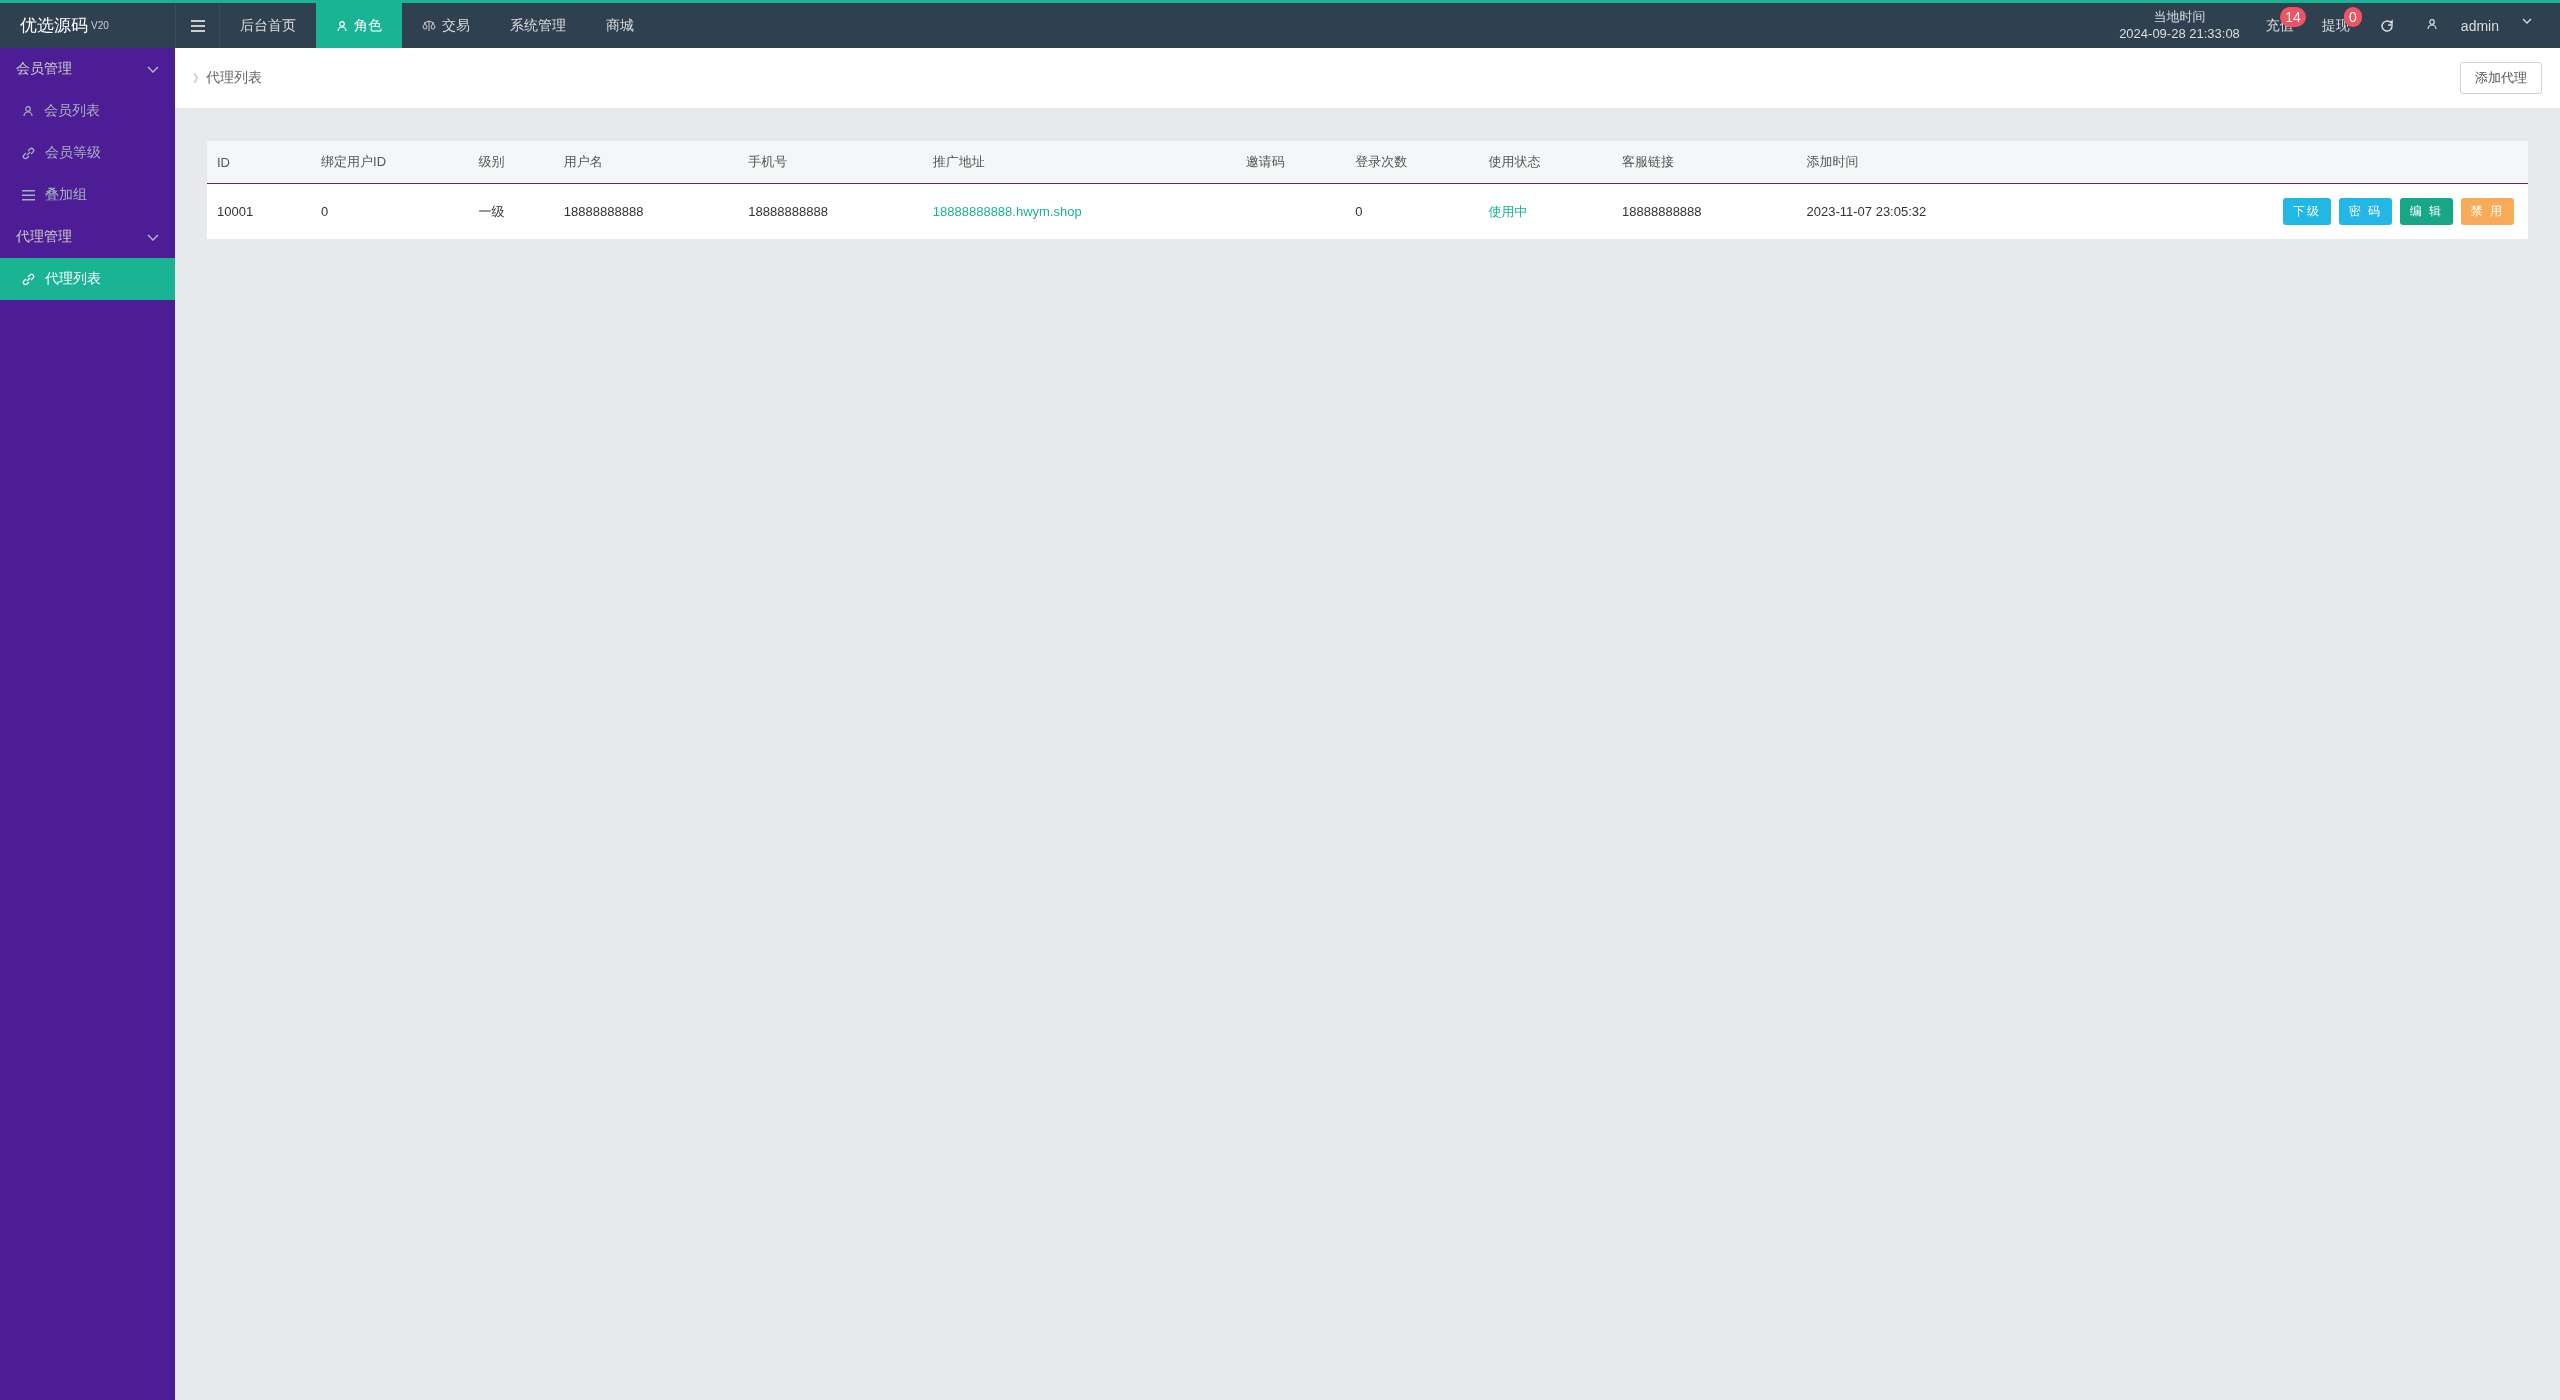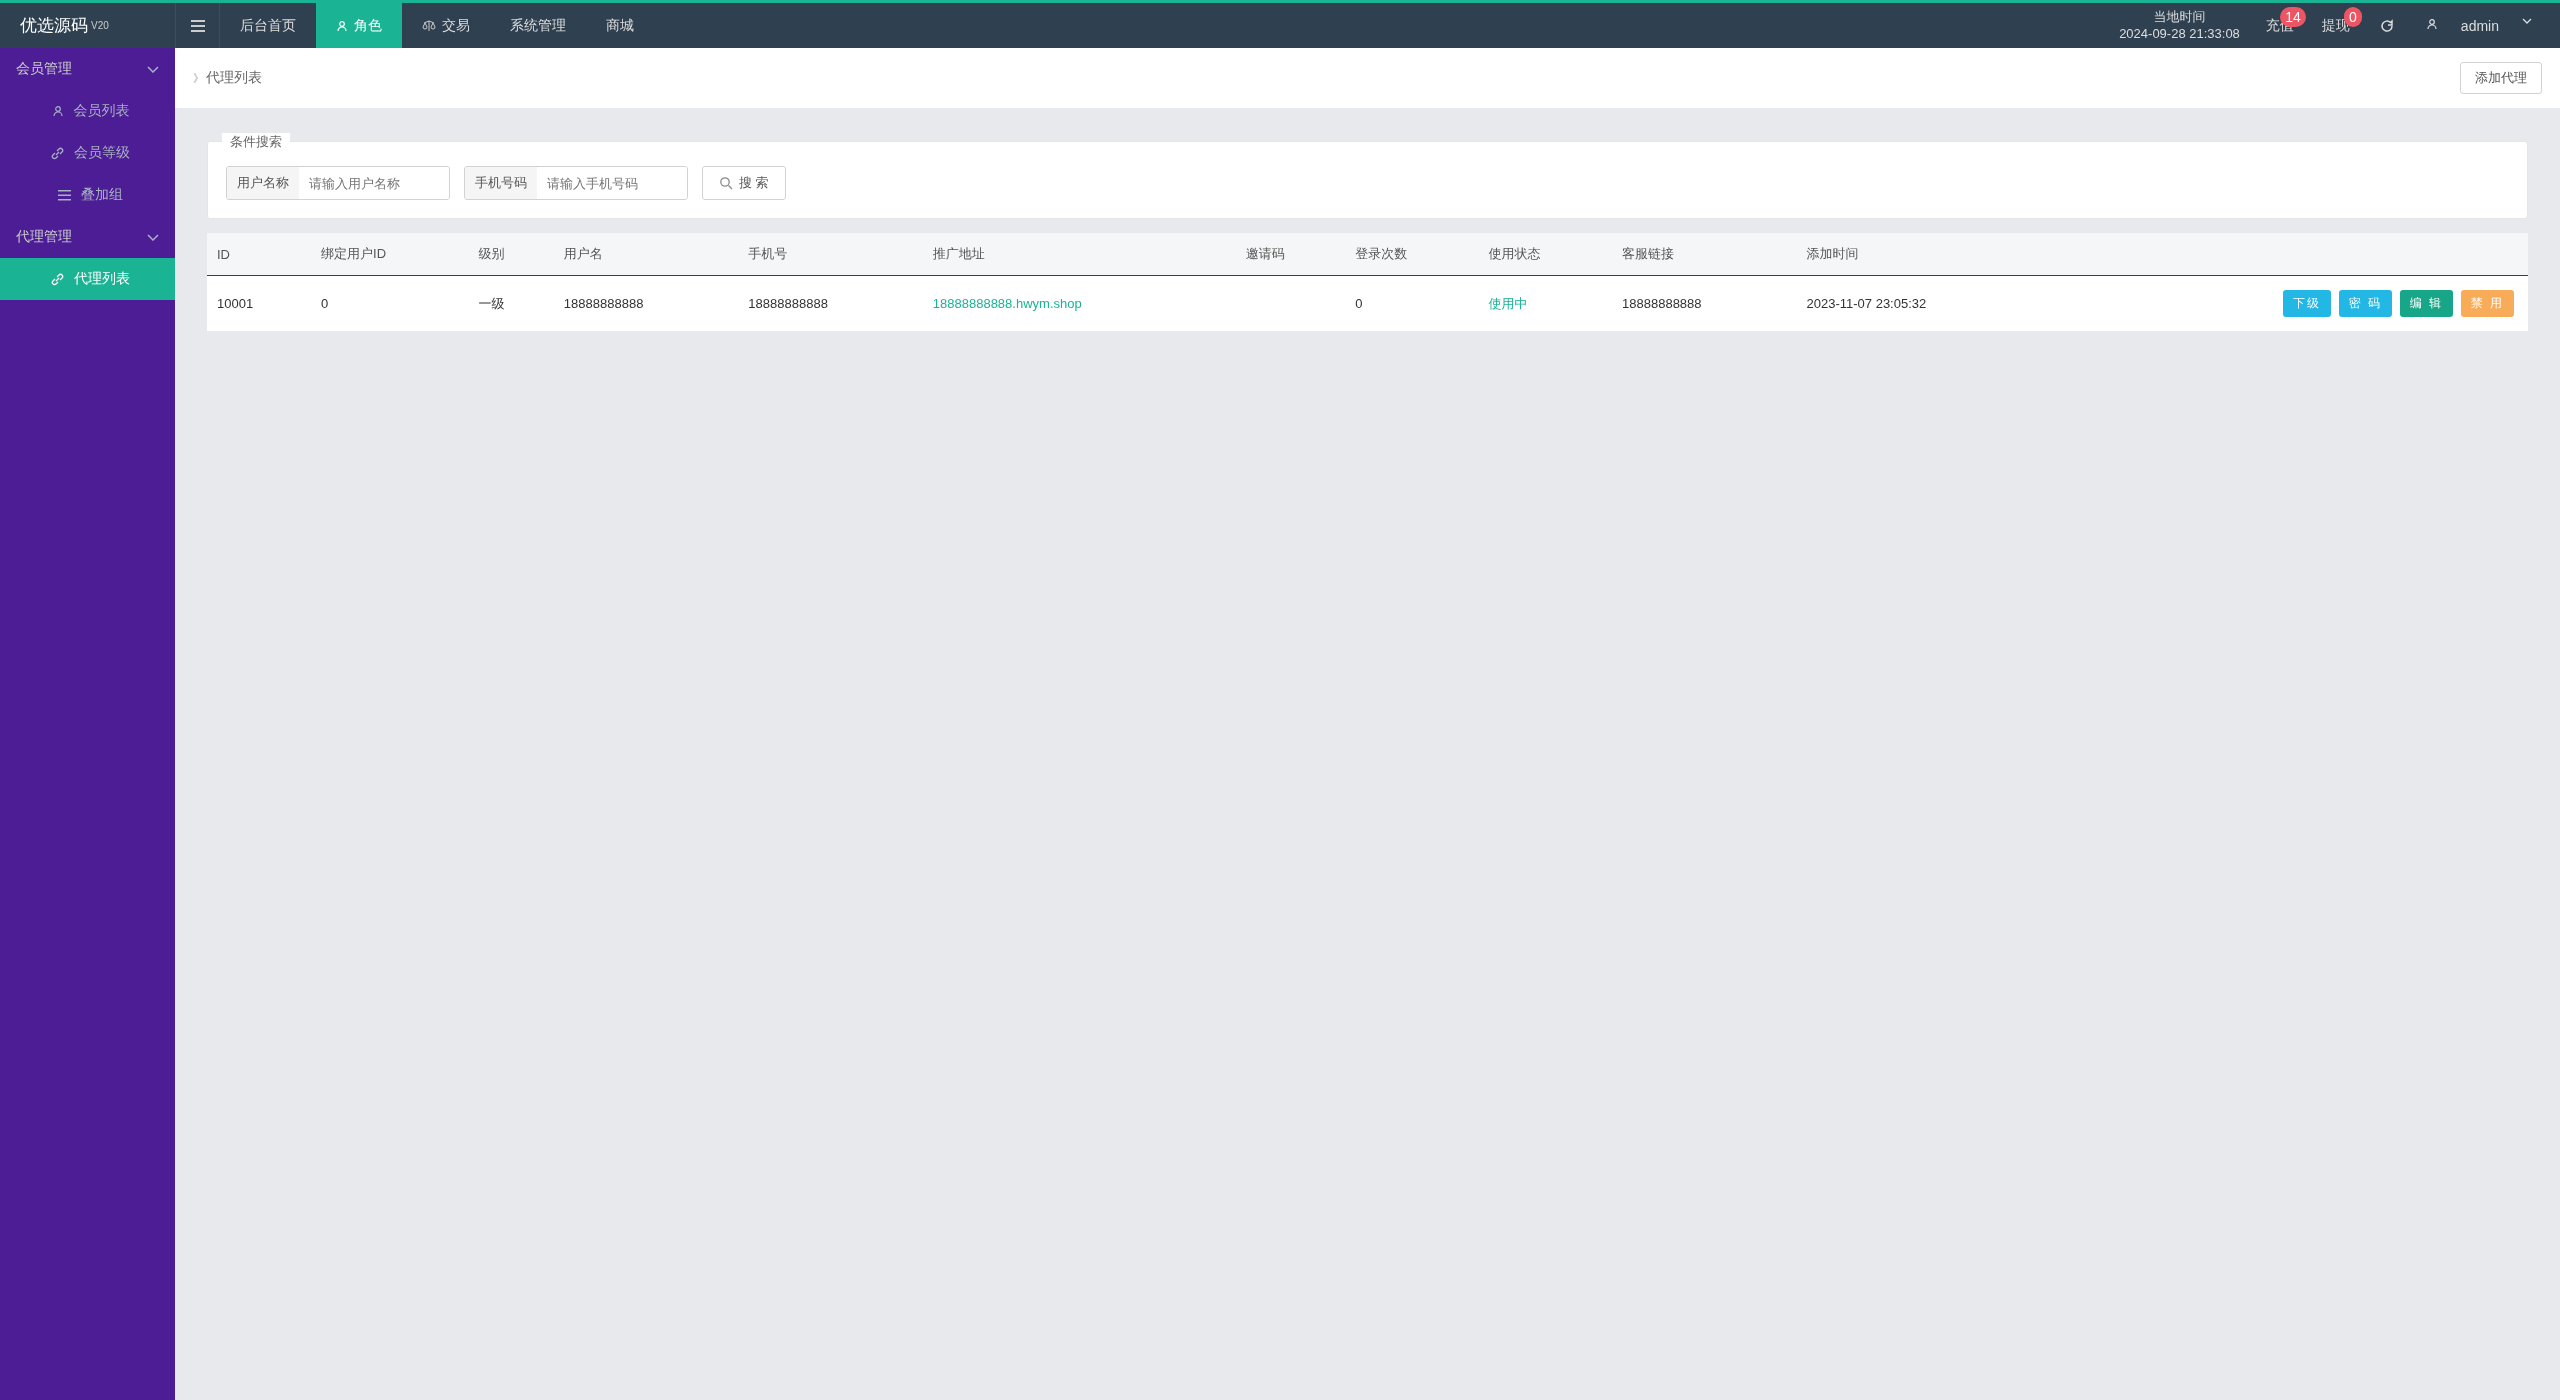--- a/index.html
+++ b/index.html
@@ -112,21 +112,20 @@
       cursor: pointer;
       color: #ccc;
     }
     .side-item {
       padding: 12px 16px 12px 22px;
       display: flex;
       align-items: center;
       gap: 10px;
       cursor: pointer;
       color: #a7b1c2;
-      justify-content: center;
     }
     .side-item.active {
       background: #1ab394;
       color: #fff;
     }
     
     
     .main { flex: 1; overflow-y: auto; padding: 0; }
     
     .page-header {
@@ -392,42 +391,20 @@
     </div>
   </div>
 
   <div class="main">
     <div class="page-header">
       <span class="page-title">代理列表</span>
       <button class="btn-default">添加代理</button>
     </div>
 
     <div class="content-panel">
-      <div class="search-box">
-        <span class="search-legend">条件搜索</span>
-        <div class="search-row">
-          <div class="input-group">
-            <span class="input-addon">用户名称</span>
-            <input type="text" placeholder="请输入用户名称" style="">
-          </div>
-          <div class="input-group">
-            <span class="input-addon">手机号码</span>
-            <input type="text" placeholder="请输入手机号码" style="">
-          </div>
-          <button class="btn-search">
-            <span class="ico">
-              <svg width="14" height="14" viewBox="0 0 14 14">
-                  <circle cx="6" cy="6" r="4.2" fill="none" stroke="#888" stroke-width="1.3"></circle>
-                  <path d="M9.5 9.5L13 13" stroke="#888" stroke-width="1.3"></path>
-                </svg>
-            </span>
-            <span>搜 索</span>
-          </button>
-        </div>
-      </div>
 
       <div class="table-wrap">
         <table>
           <thead>
             <tr>
               <th>ID</th>
               <th>绑定用户ID</th>
               <th>级别</th>
               <th>用户名</th>
               <th>手机号</th>

